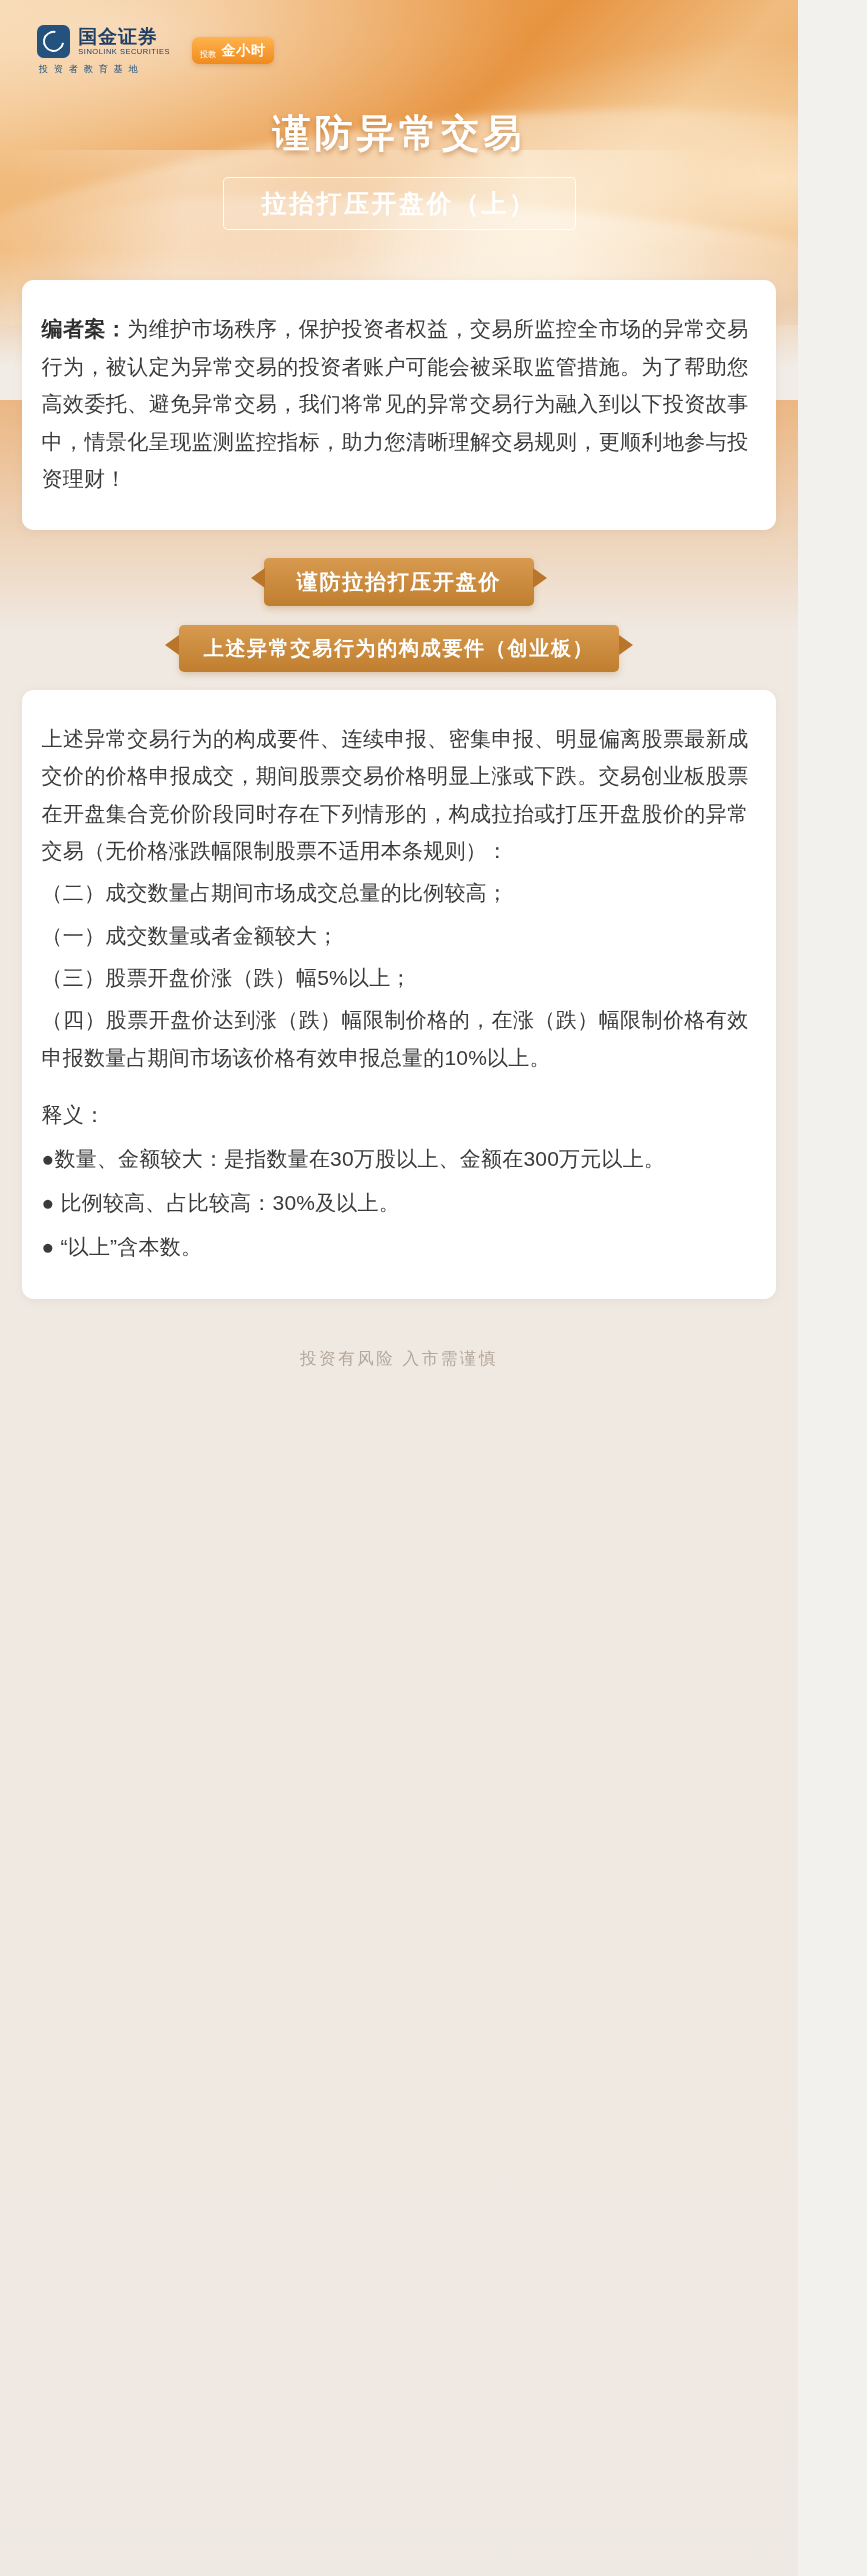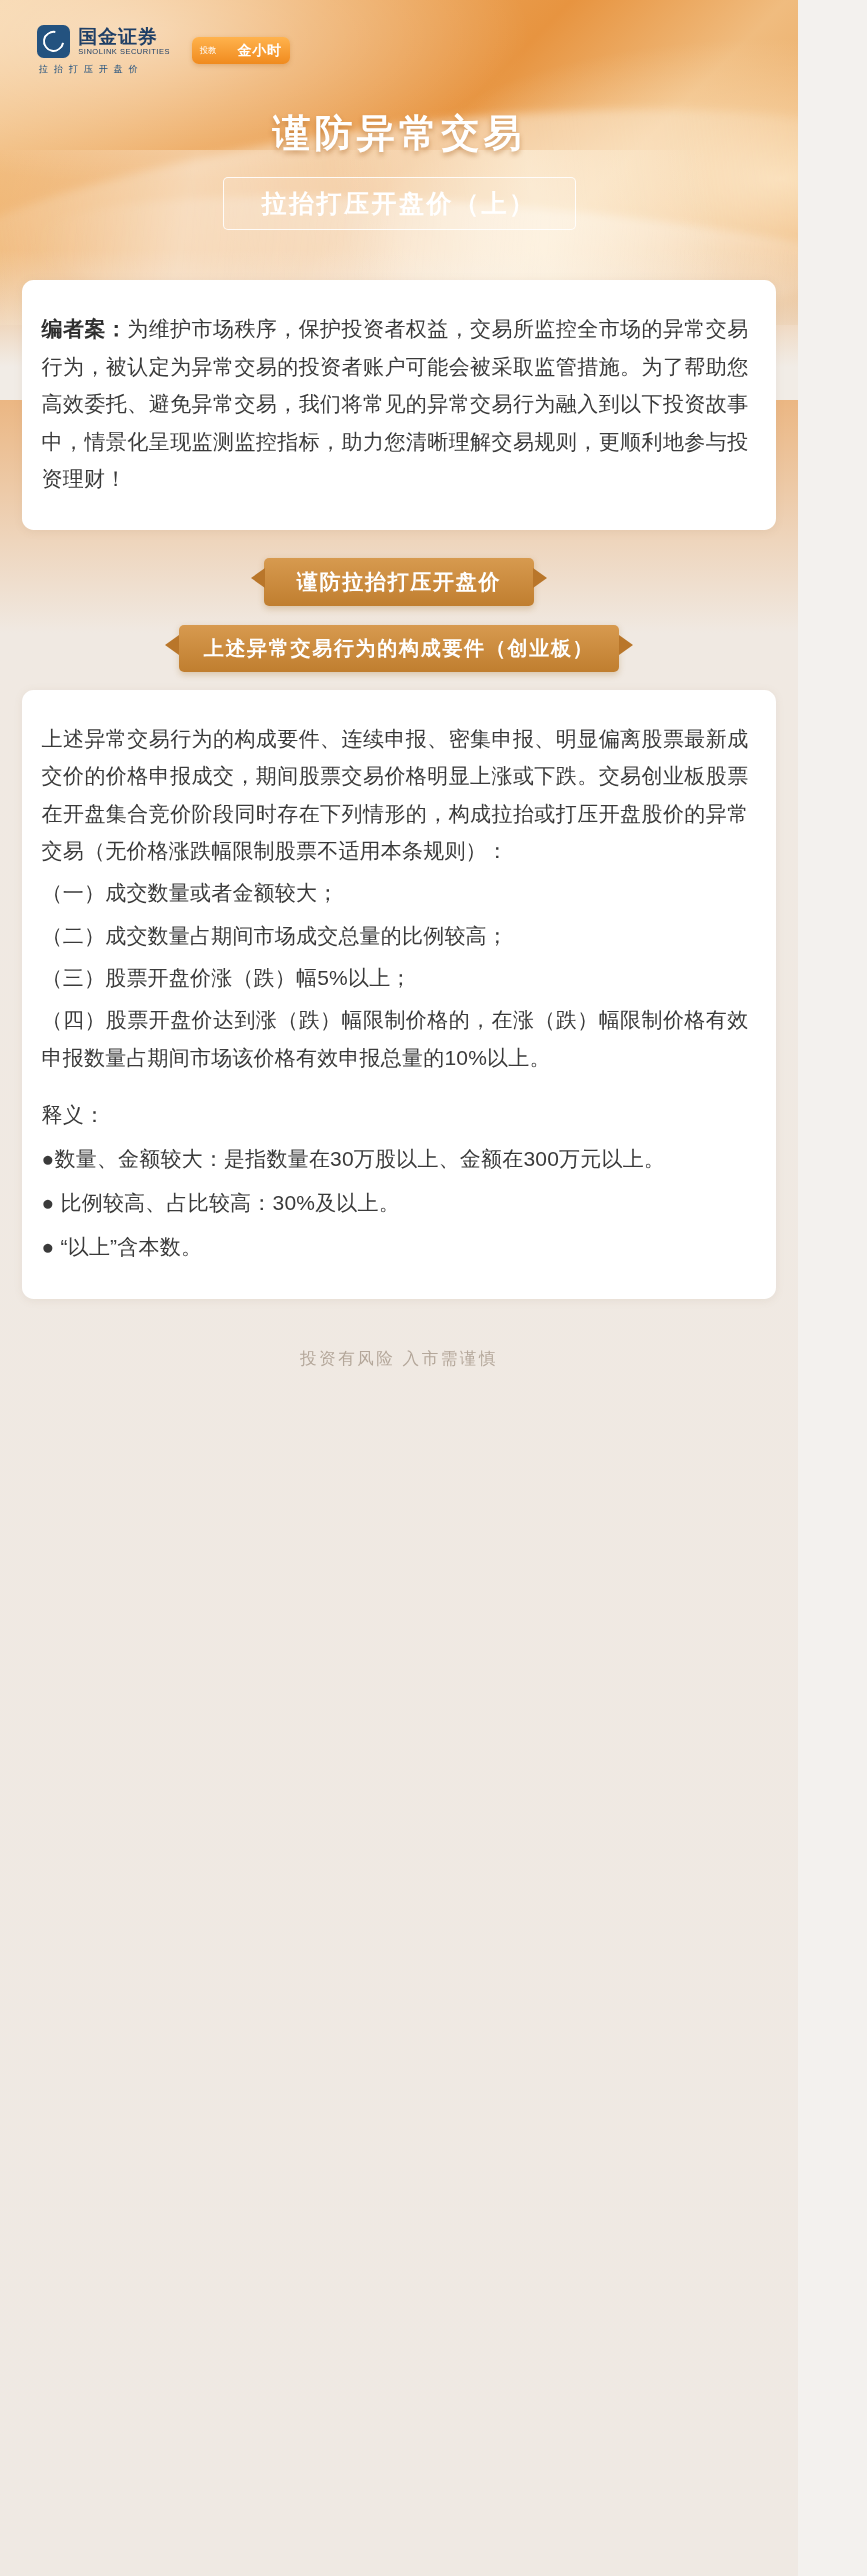--- a/index.html
+++ b/index.html
@@ -102,22 +102,22 @@
   }
   .logo-sub {
     font-size: 9.2px;
     color: #23527f;
     letter-spacing: 5.8px;
     margin-top: 5px;
     padding-left: 1.7px;
   }
   .logo-badge2 {
     display: flex;
-    align-items: center;
-    gap: 21px;
+    align-items: flex-end;
+    gap: 5px;
     background: linear-gradient(180deg,#ffb34d,#f08a1e);
     border-radius: 6.7px;
     padding: 4.2px 8.3px;
     color: #fff;
     font-size: 14px;
     font-weight: bold;
     letter-spacing: 0.8px;
     box-shadow: 0 1.7px 4.2px rgba(180,100,20,0.25);
   }
   .logo-badge2 .small { font-size: 8.3px; font-weight: normal; letter-spacing: 0; line-height: 1.1; }
@@ -238,21 +238,21 @@
 
   <div class="logo-row">
     <div>
       <div class="logo-mark">
         <div class="logo-badge"></div>
         <div>
           <div class="logo-txt-cn">国金证券</div>
           <div class="logo-txt-en">SINOLINK SECURITIES</div>
         </div>
       </div>
-      <div class="logo-sub">拉抬打压开盘价</div>
+      <div class="logo-sub">投资者教育基地</div>
     </div>
     <div class="logo-badge2">
       <span class="small">投教</span>
       <span>金小时</span>
     </div>
   </div>
 
   <div class="title-wrap">
     <div class="main-title">谨防异常交易</div>
     <div class="sub-title">拉抬打压开盘价（上）</div>
@@ -268,22 +268,22 @@
       <div class="ribbon">谨防拉抬打压开盘价</div>
     </div>
 
 
     <div class="ribbon-wrap">
       <div class="ribbon wide">上述异常交易行为的构成要件（创业板）</div>
     </div>
 
     <div class="card">
       <p>上述异常交易行为的构成要件、连续申报、密集申报、明显偏离股票最新成交价的价格申报成交，期间股票交易价格明显上涨或下跌。交易创业板股票在开盘集合竞价阶段同时存在下列情形的，构成拉抬或打压开盘股价的异常交易（无价格涨跌幅限制股票不适用本条规则）：</p>
+      <p class="list-item">（二）成交数量占期间市场成交总量的比例较高；</p>
       <p class="list-item">（一）成交数量或者金额较大；</p>
-      <p class="list-item">（二）成交数量占期间市场成交总量的比例较高；</p>
       <p class="list-item">（三）股票开盘价涨（跌）幅5%以上；</p>
       <p class="list-item">（四）股票开盘价达到涨（跌）幅限制价格的，在涨（跌）幅限制价格有效申报数量占期间市场该价格有效申报总量的10%以上。</p>
 
       <p class="explain-title">释义：</p>
       <p class="explain-item">●数量、金额较大：是指数量在30万股以上、金额在300万元以上。</p>
       <p class="explain-item">● 比例较高、占比较高：30%及以上。</p>
       <p class="explain-item">● “以上”含本数。</p>
     </div>
 
     <div class="footer">投资有风险 入市需谨慎</div>

